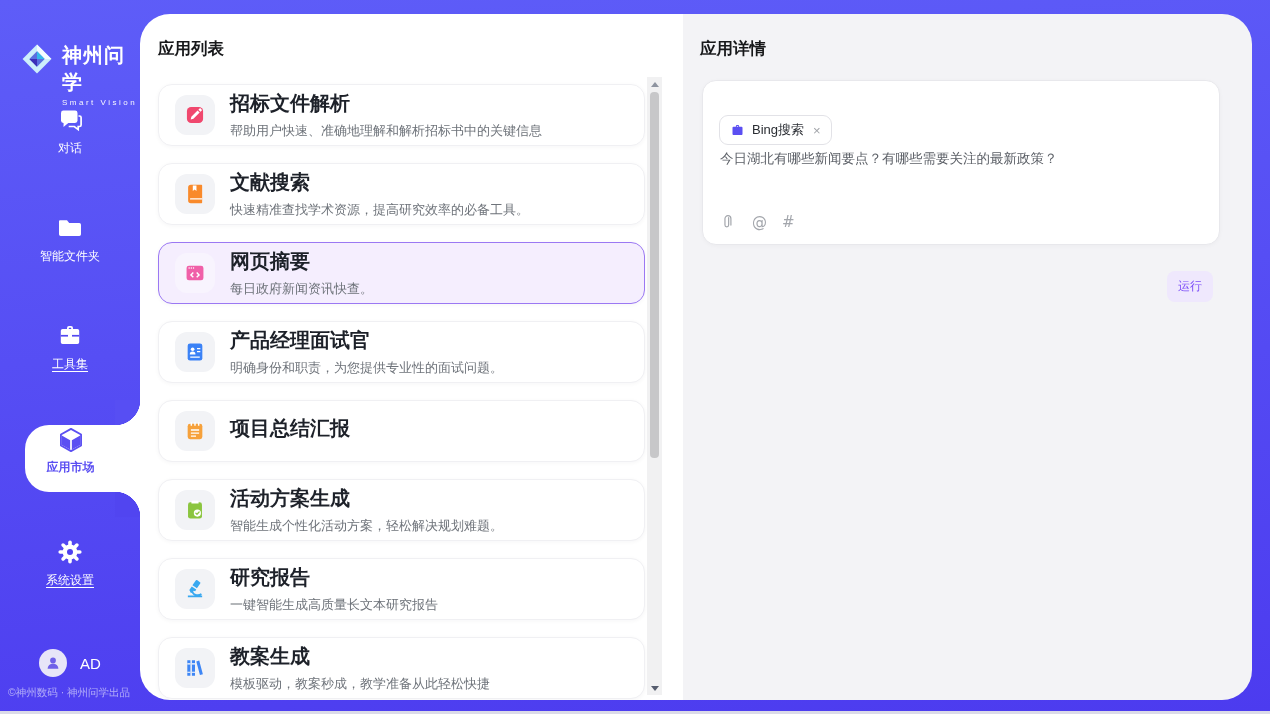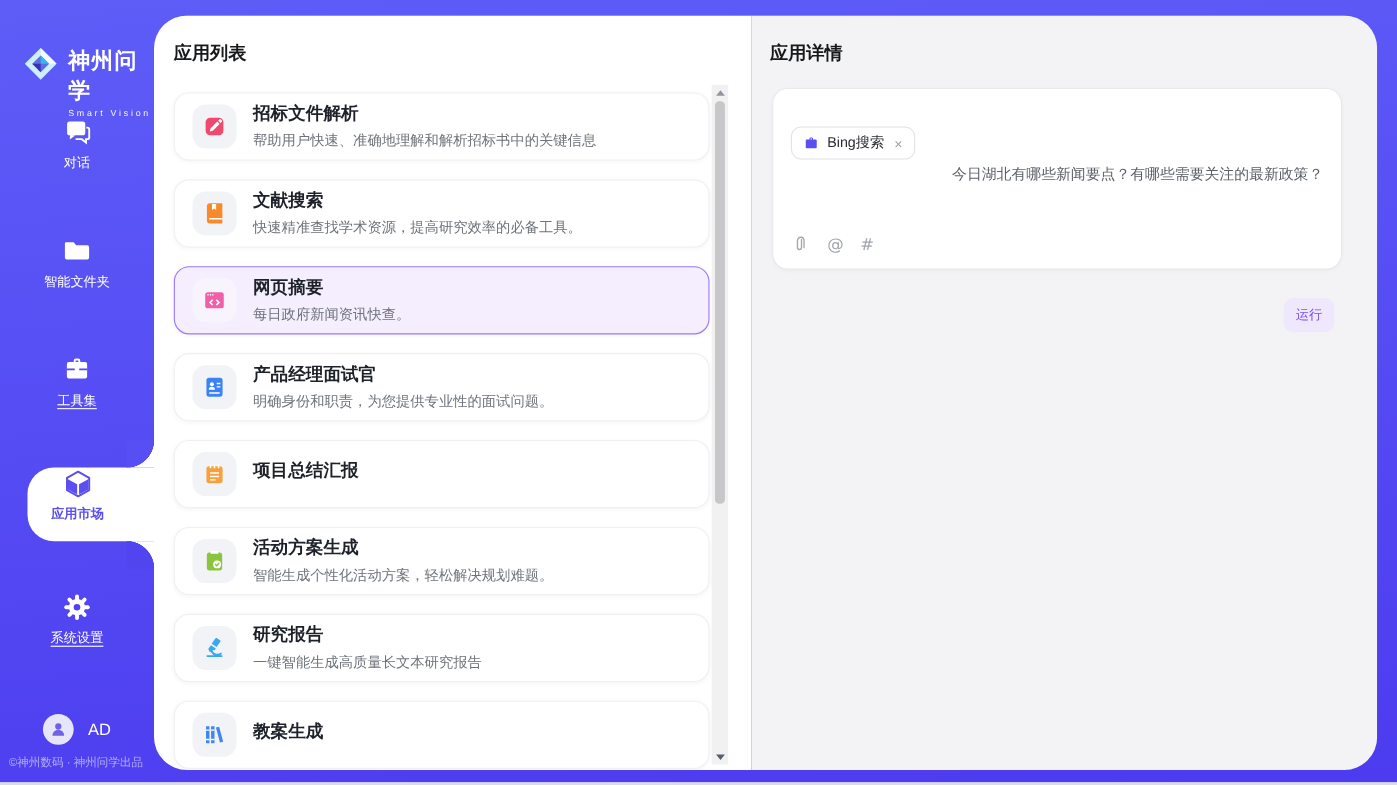--- a/index.html
+++ b/index.html
@@ -39,41 +39,41 @@
   .list-panel .panel-title { position:absolute; left:18px; top:24px; }
   .cards { position:absolute; left:18px; top:70px; width:487px; display:flex; flex-direction:column; gap:17px; }
   .app-card { height:62px; flex:none; background:#fff; border:1px solid #F0F0F3; border-radius:14px;
               box-shadow:0 1px 4px rgba(20,20,40,.04); display:flex; align-items:center;
               padding:0 16px; cursor:pointer; }
   .app-card.selected { background:#F5EEFE; border:1.5px solid #9B78F3; }
   .app-icon { width:40px; height:40px; border-radius:12px; background:#F2F3F6; flex:none;
               display:flex; align-items:center; justify-content:center; }
   .app-card.selected .app-icon { background:#F8F4FE; }
   .app-text { margin-left:15px; min-width:0; }
-  .app-title { font-size:16px; font-weight:bold; color:#1D2129; margin-bottom:5px; }
+  .app-title { font-size:20px; font-weight:bold; color:#1D2129; margin-bottom:5px; }
   .app-desc { font-size:13px; color:#6E737A; white-space:nowrap; }
 
   
   .scrollbar { position:absolute; left:507px; top:63px; width:15px; height:618px; background:#F1F1F2; }
   .sb-btn { position:absolute; left:0; width:15px; height:14px; display:flex; align-items:center; justify-content:center; cursor:pointer; }
   .sb-btn.up { top:0; } .sb-btn.down { bottom:0; }
   .tri-up { width:0; height:0; border-left:4px solid transparent; border-right:4px solid transparent; border-bottom:5px solid #8E94A0; }
   .tri-down { width:0; height:0; border-left:4px solid transparent; border-right:4px solid transparent; border-top:5px solid #565D6E; }
   .sb-thumb { position:absolute; left:3px; top:15px; width:9px; height:366px; background:#C7C7C9; border-radius:4px; cursor:grab; }
 
   
   .detail-panel { position:relative; flex:1; background:#F3F3F6; }
   .detail-panel .panel-title { position:absolute; left:17px; top:24px; }
   .composer { position:absolute; left:19px; top:66px; width:518px; height:165px; background:#fff;
               border:1px solid #E8E8EC; border-radius:14px; box-shadow:0 1px 4px rgba(20,20,40,.03); }
   .chip { position:absolute; left:16px; top:13px; height:30px; display:inline-flex; align-items:center;
           gap:7px; padding:0 10px; background:#fff; border:1px solid #E2E2E7; border-radius:9px; cursor:pointer;margin-top:21px; }
   .chip-label { font-size:13px; color:#2A2D33; }
   .chip-close { font-size:13px; color:#A0A3A8; margin-left:2px; cursor:pointer; line-height:1; }
-  .query { position:absolute; left:17px; top:69px; right:16px; font-size:13.5px; color:#5B5F66; cursor:text;text-align:right; }
+  .query { position:absolute; left:17px; top:69px; right:16px; font-size:13.5px; color:#5B5F66; cursor:text; }
   .composer-icons { position:absolute; left:17px; bottom:13px; display:flex; align-items:center; gap:15px; }
   .comp-icon { color:#A3A6AC; font-size:15px; cursor:pointer; display:flex; align-items:center; }
   .glyph-icon { font-family:"DejaVu Sans",sans-serif; }
   .run-btn { position:absolute; right:39px; top:257px; width:46px; height:31px; border:none; border-radius:8px;
              background:#EFE8FD; color:#7C4DF8; font-size:12px; cursor:pointer; font-family:inherit; }
 </style>
 </head>
 <body>
 
 <div class="screen">
@@ -271,20 +271,21 @@
 
         <div class="app-card">
           <div class="app-icon" style="color: rgb(62, 134, 245);">
             <svg width="22" height="22" viewBox="0 0 24 24">
               <path fill="currentColor" d="M3.6 3.6H7v16.8H3.6zM8.6 3.6H12v16.8H8.6zM13.4 4.8l3.2-.9 4 14.9-3.2.9z"></path>
               <path fill="#fff" d="M3.6 6.8H7v1.3H3.6zM8.6 6.8H12v1.3H8.6zM3.6 16H7v1.3H3.6zM8.6 16H12v1.3H8.6z"></path>
             </svg>
           </div>
           <div class="app-text">
             <div class="app-title">教案生成</div>
+            <div class="app-desc">模板驱动，教案秒成，教学准备从此轻松快捷</div>
           </div>
         </div>
 
       </div>
 
       <div class="scrollbar">
         <div class="sb-btn up">
             <span class="tri-up"></span>
           </div>
         <div class="sb-thumb"></div>

